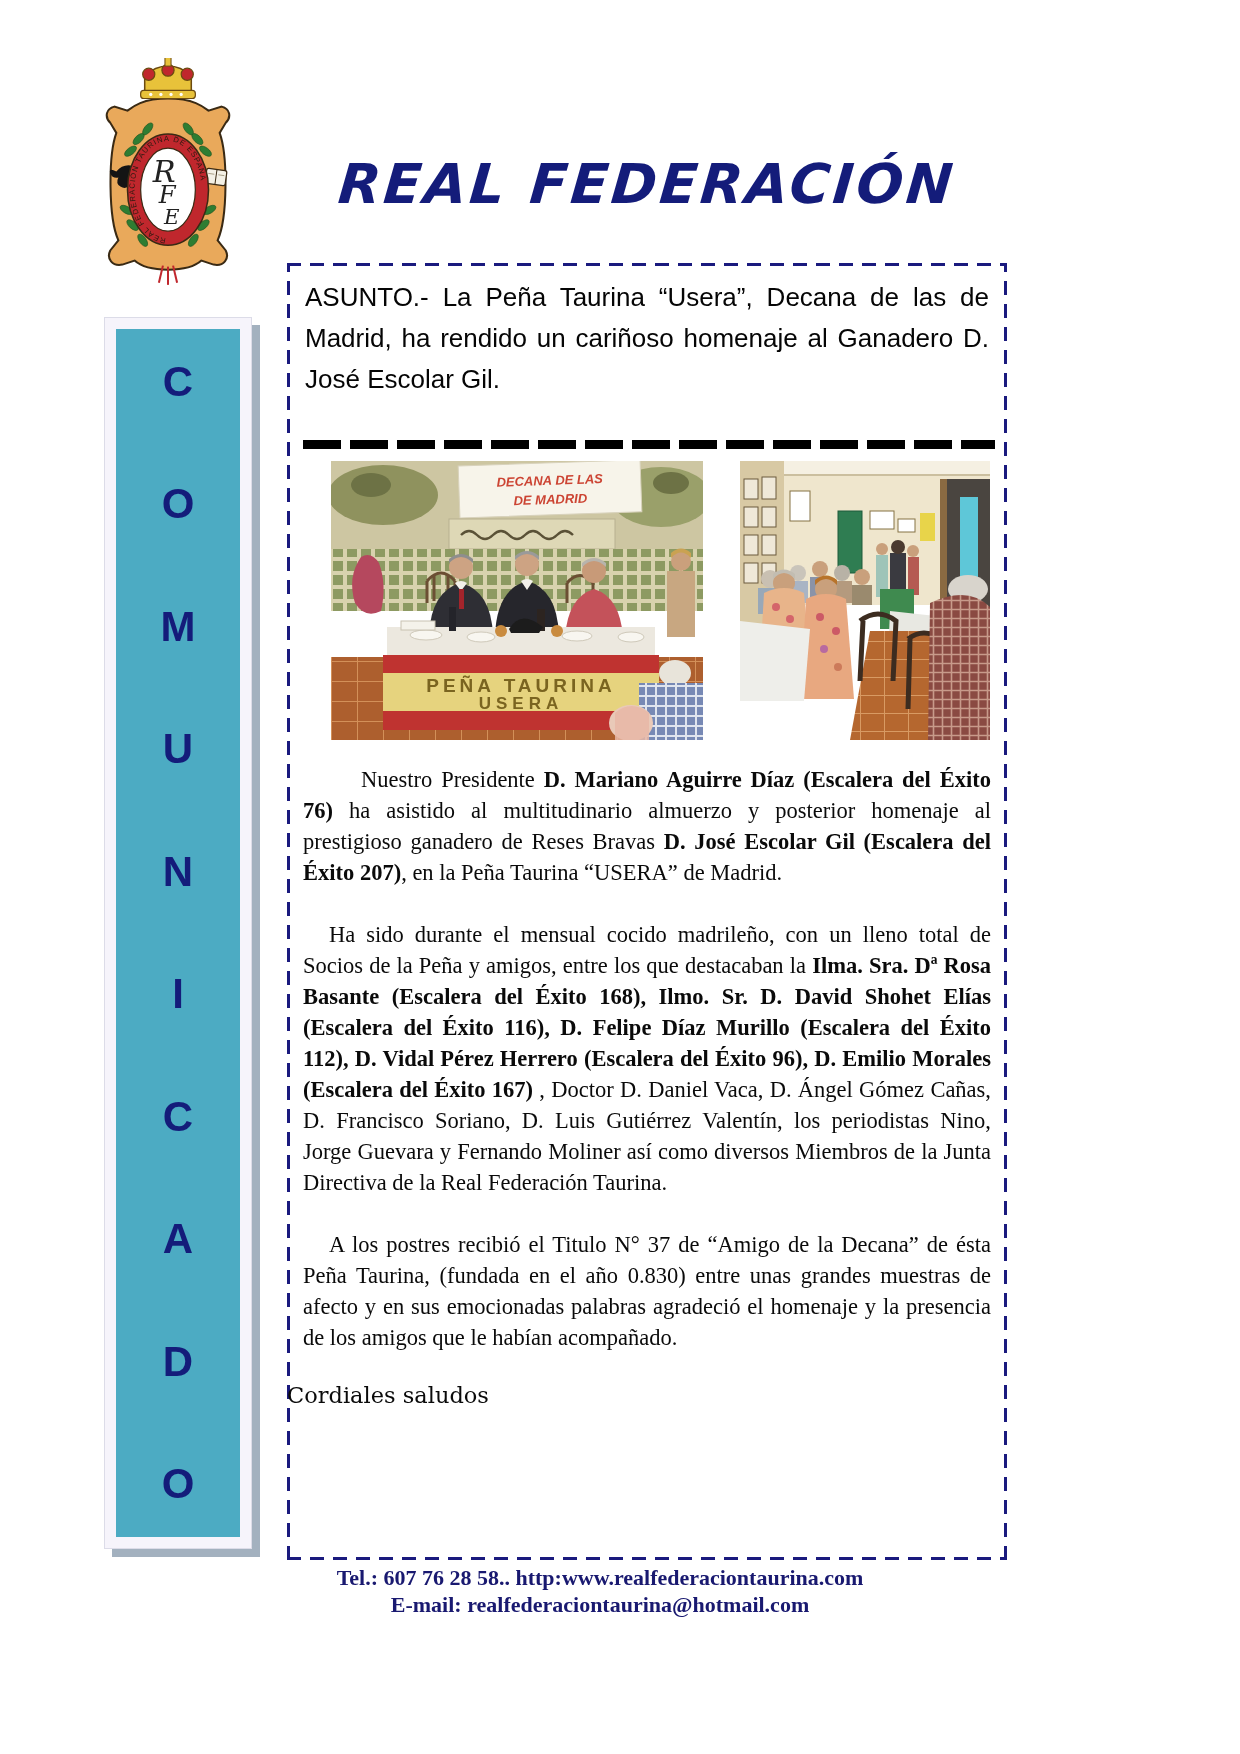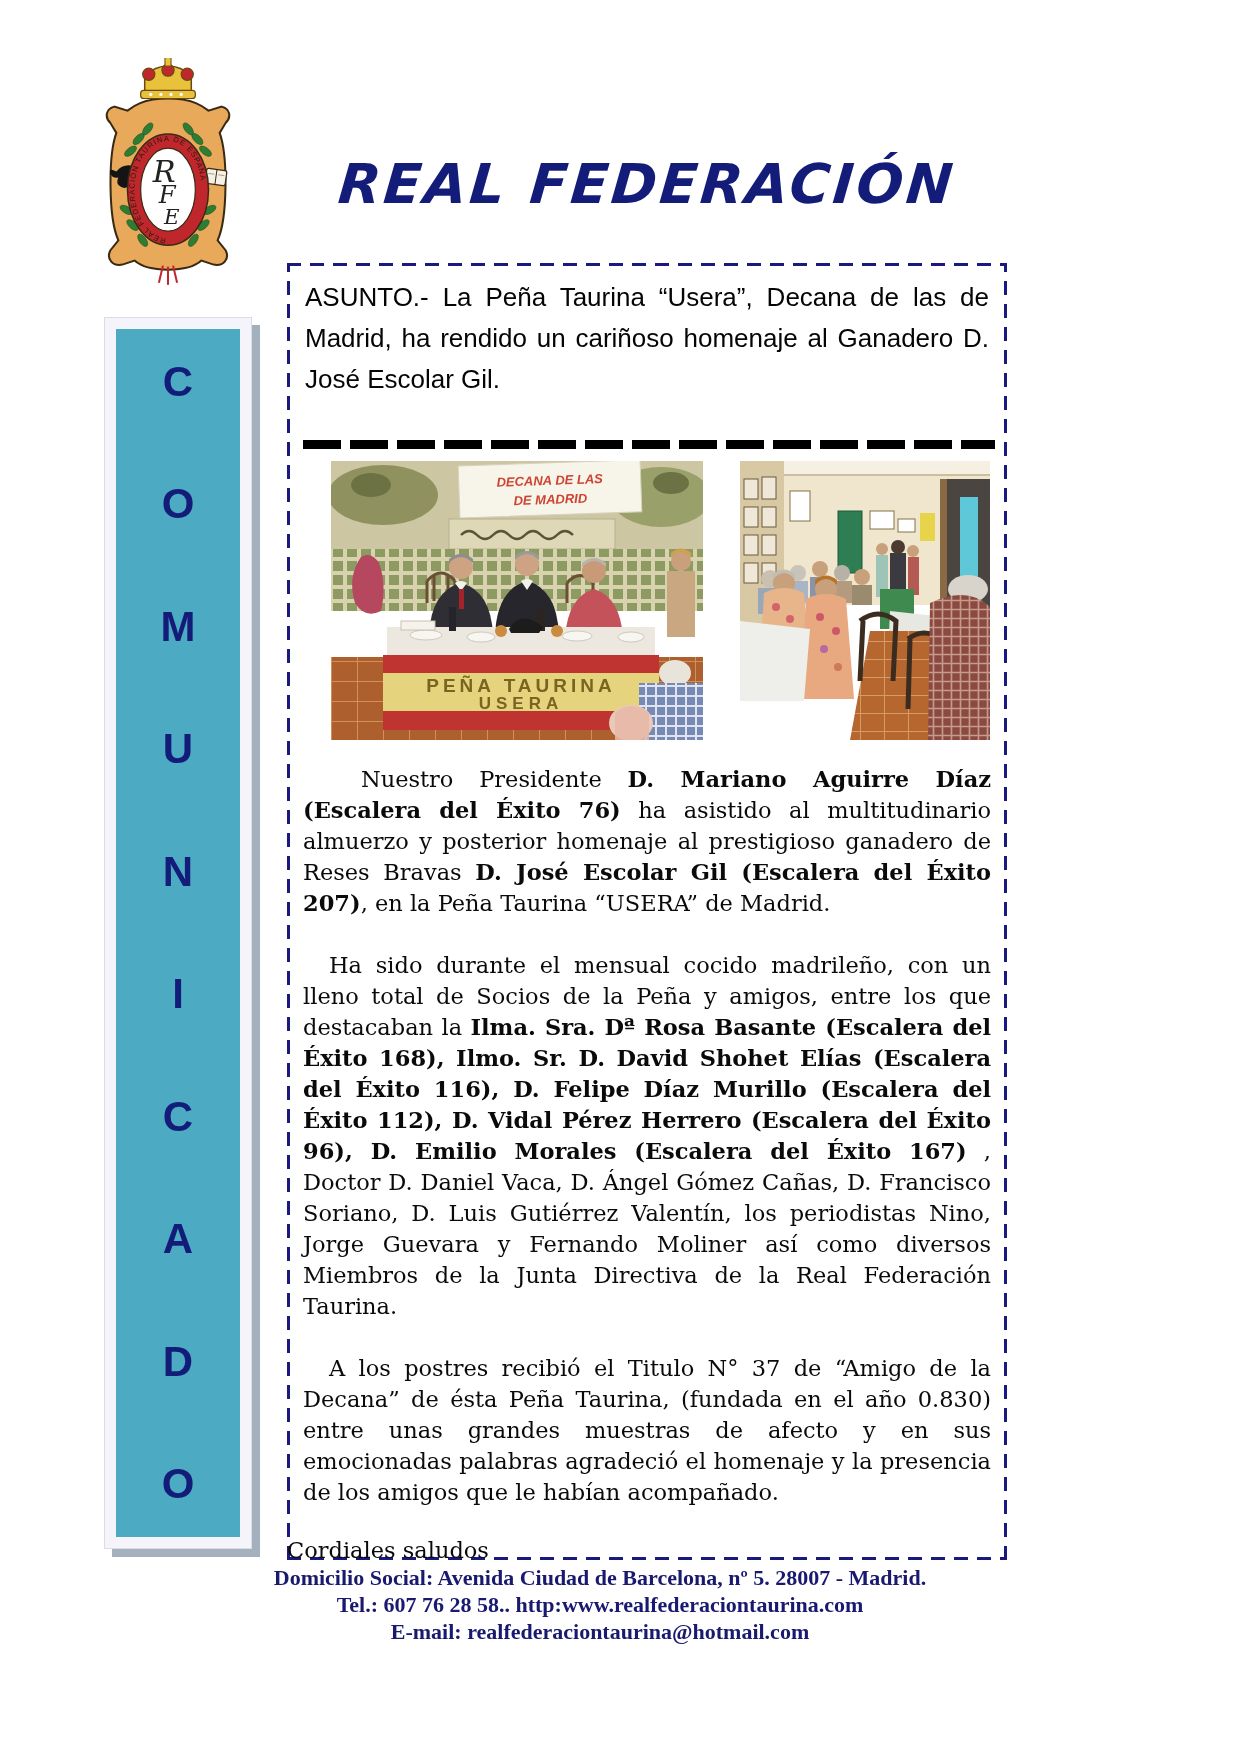--- a/index.html
+++ b/index.html
@@ -33,21 +33,21 @@
 
   .asunto{margin:14px 18px 0 18px;font-family:"Liberation Sans",sans-serif;font-weight:normal;
     font-size:26px;line-height:41px;text-align:justify;color:#050505;}
 
   .black-sep{margin:40px 12px 0 16px;height:9px;
     background:repeating-linear-gradient(90deg,#000 0 38px,transparent 38px 47px);}
 
   .photo-row{margin:12px 0 0 44px;display:flex;gap:37px;}
   .photo{display:block;}
 
-  .body-par{margin:0 16px;font-size:22.5px;line-height:31px;text-align:justify;color:#0a0a0a;}
+  .body-par{margin:0 16px;font-size:22.5px;line-height:31px;text-align:justify;color:#0a0a0a;font-family:Liberation Serif, serif;}
   .p1{margin-top:24px;text-indent:58px;}
   .p2{margin-top:31px;text-indent:26px;}
   .p3{margin-top:31px;text-indent:26px;}
   .body-par b{font-weight:bold;}
 
   .closing{margin-top:26px;text-align:left;font-size:22.5px;line-height:32px;color:#0a0a0a;}
 
   
   .footer{position:absolute;left:130px;top:1564px;width:940px;text-align:center;
     font-family:"Liberation Serif",serif;font-weight:bold;color:#191970;
@@ -337,18 +337,17 @@
     <p class="body-par p3"><span>A los postres recibió  el Titulo N° 37 de “Amigo de la Decana” de ésta Peña Taurina, (fundada en el año 0.830) entre unas grandes muestras de afecto y en sus emocionadas palabras agradeció el homenaje y la presencia de los amigos que le habían acompañado.</span></p>
 
     <div class="closing">
       <div>Cordiales saludos</div>
 
     </div>
 
   </div>
 
   <div class="footer">
-    <div>Domicilio Social: Avenida Ciudad de Barcelona,  nº 5.  28007 -  Madrid.</div>
     <div>Tel.: 607 76 28 58.. http:www.realfederaciontaurina.com</div>
     <div>E-mail: realfederaciontaurina@hotmail.com</div>
   </div>
 
 </div>
 
 </body></html>

